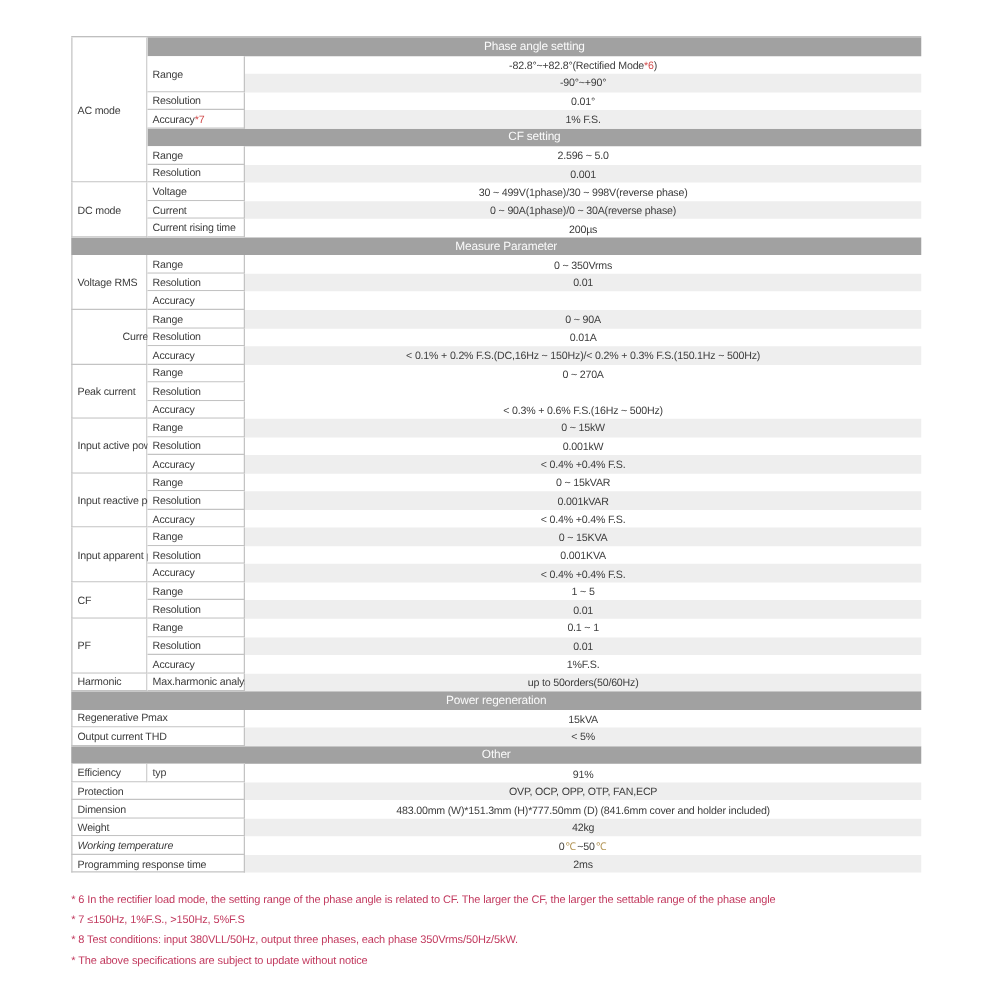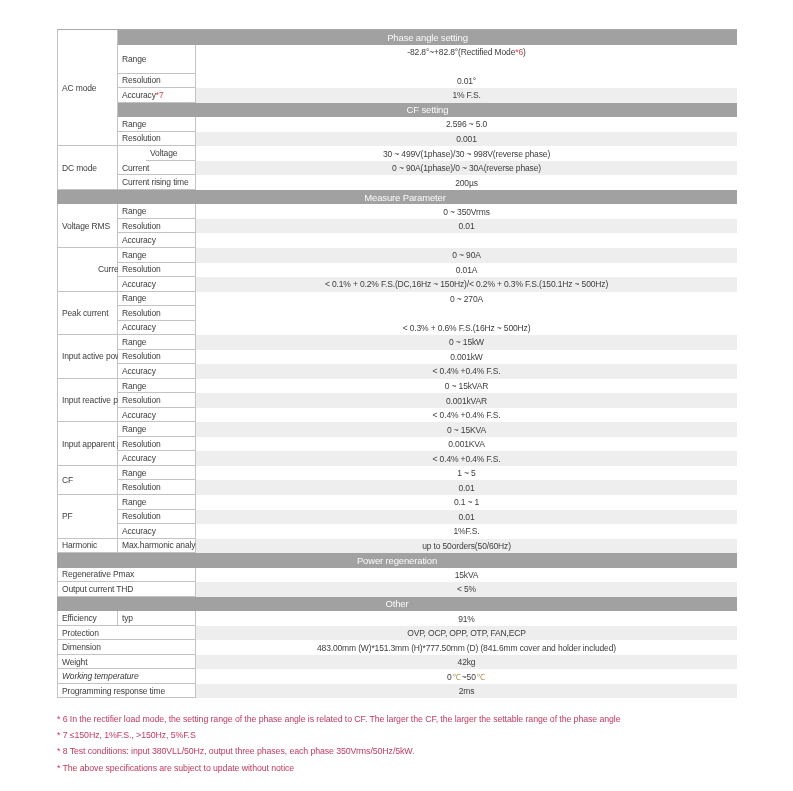--- a/index.html
+++ b/index.html
@@ -106,21 +106,21 @@
       <div class="lbl c2" style="grid-area: 5 / 2 / span 1;">
         <span>Accuracy</span>
         <span class="marker">*7</span>
       </div>
       <div class="lbl c2" style="grid-area: 7 / 2 / span 1;">
         <span>Range</span>
       </div>
       <div class="lbl c2" style="grid-area: 8 / 2 / span 1;">
         <span>Resolution</span>
       </div>
-      <div class="lbl c2" style="grid-area: 9 / 2 / span 1; margin-left: 28px;">
+      <div class="lbl c2" style="grid-area: 9 / 2 / span 1;">
         <span>Voltage</span>
       </div>
       <div class="lbl c2" style="grid-area: 10 / 2 / span 1;">
         <span>Current</span>
       </div>
       <div class="lbl c2" style="grid-area: 11 / 2 / span 1;">
         <span>Current rising time</span>
       </div>
       <div class="lbl c2" style="grid-area: 13 / 2 / span 1;">
         <span>Range</span>
@@ -215,20 +215,23 @@
       <div class="lbl c12" style="grid-area: 45 / 1 / auto / 3; font-style: italic;">
         <span>Working temperature</span>
       </div>
       <div class="lbl c12" style="grid-area: 46 / 1 / auto / 3;">
         <span>Programming response time</span>
       </div>
       <div class="val" style="grid-area: 2 / 3;">
         <span>-82.8°~+82.8°(Rectified Mode </span>
         <span class="marker">*6</span>
         <span>)</span>
+      </div>
+      <div class="val shaded" style="grid-area: 3 / 3;">
+        <span>-90°~+90°</span>
       </div>
       <div class="val" style="grid-area: 4 / 3;">
         <span>0.01°</span>
       </div>
       <div class="val shaded" style="grid-area: 5 / 3;">
         <span>1% F.S.</span>
       </div>
       <div class="val" style="grid-area: 7 / 3;">
         <span>2.596 ~ 5.0</span>
       </div>

